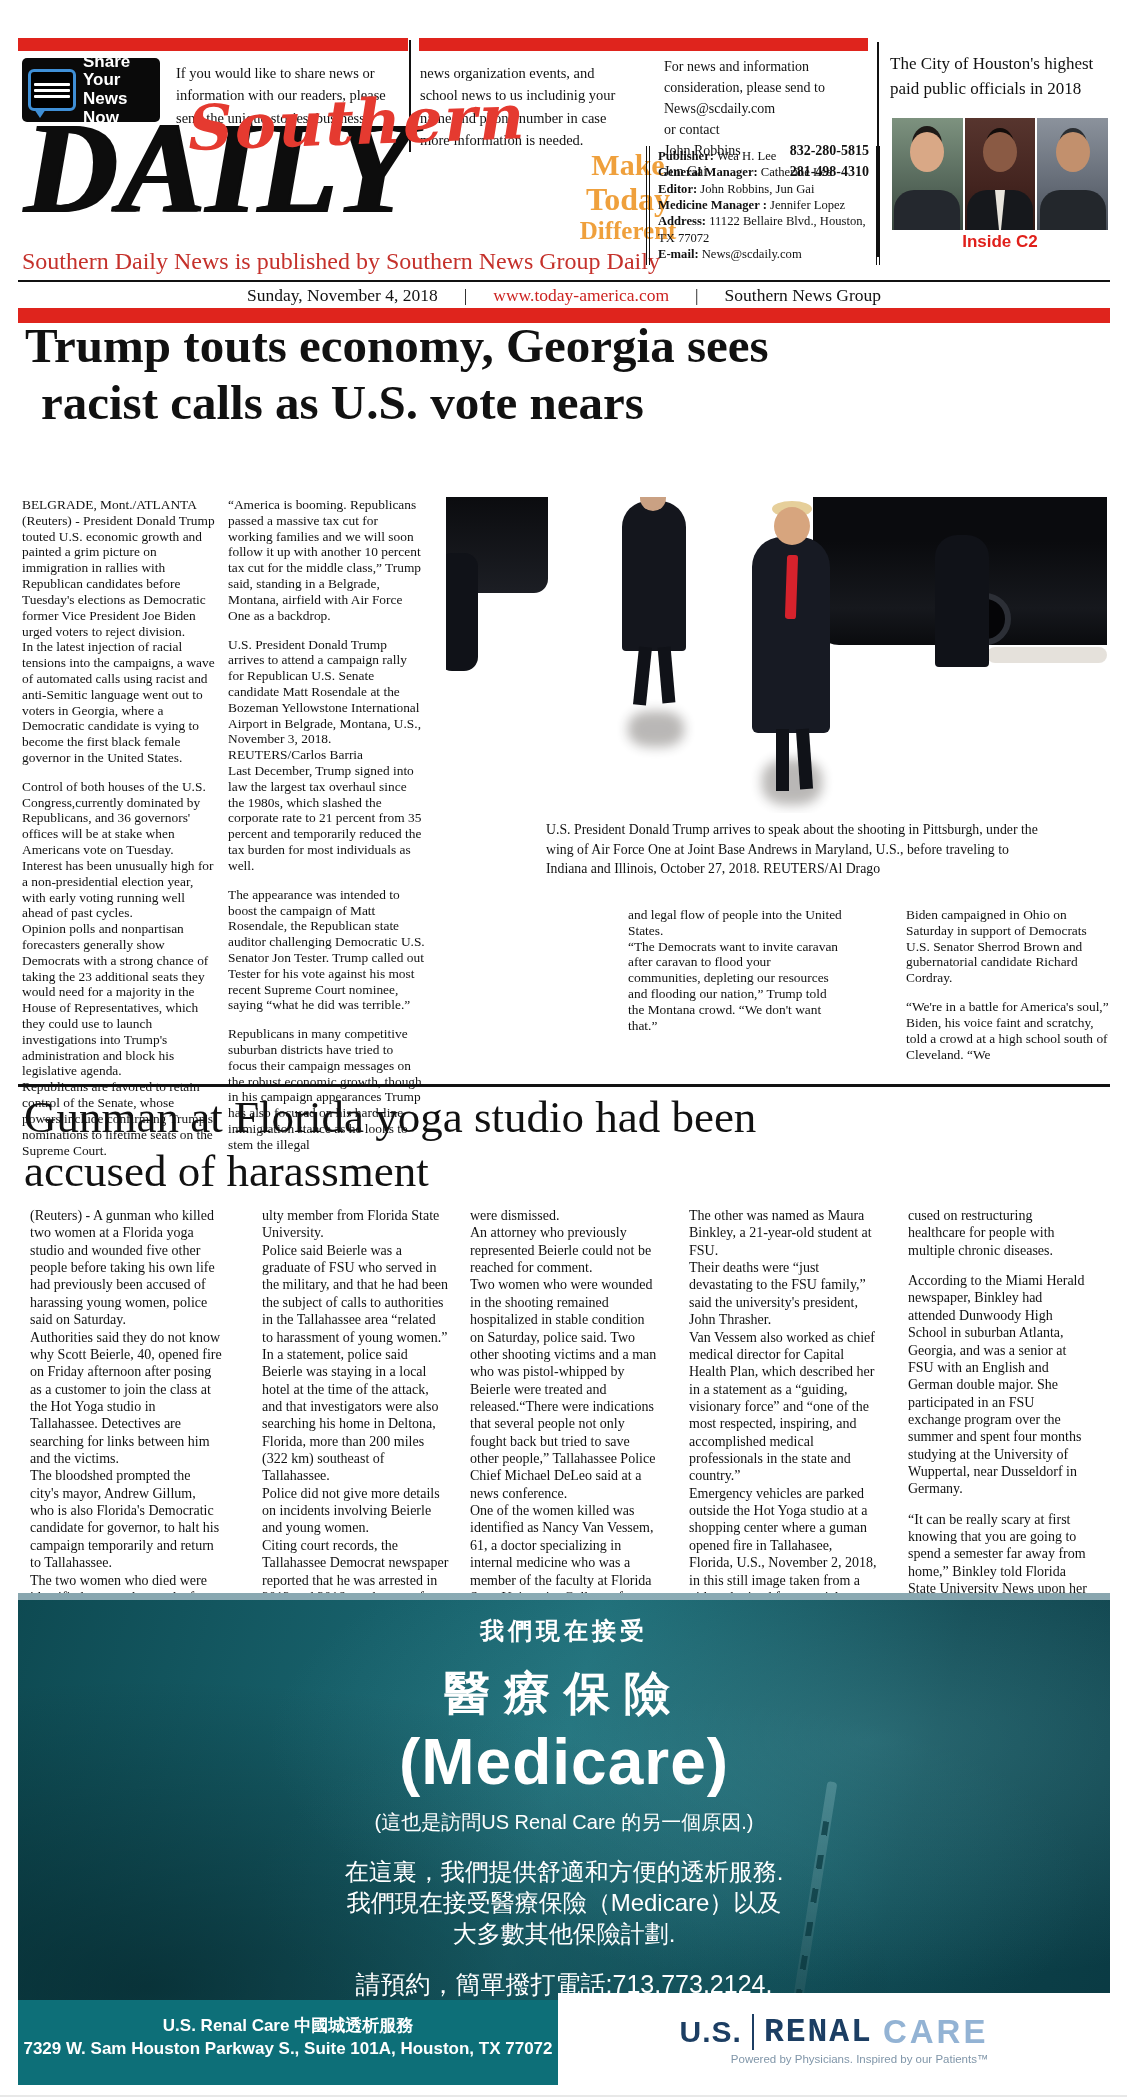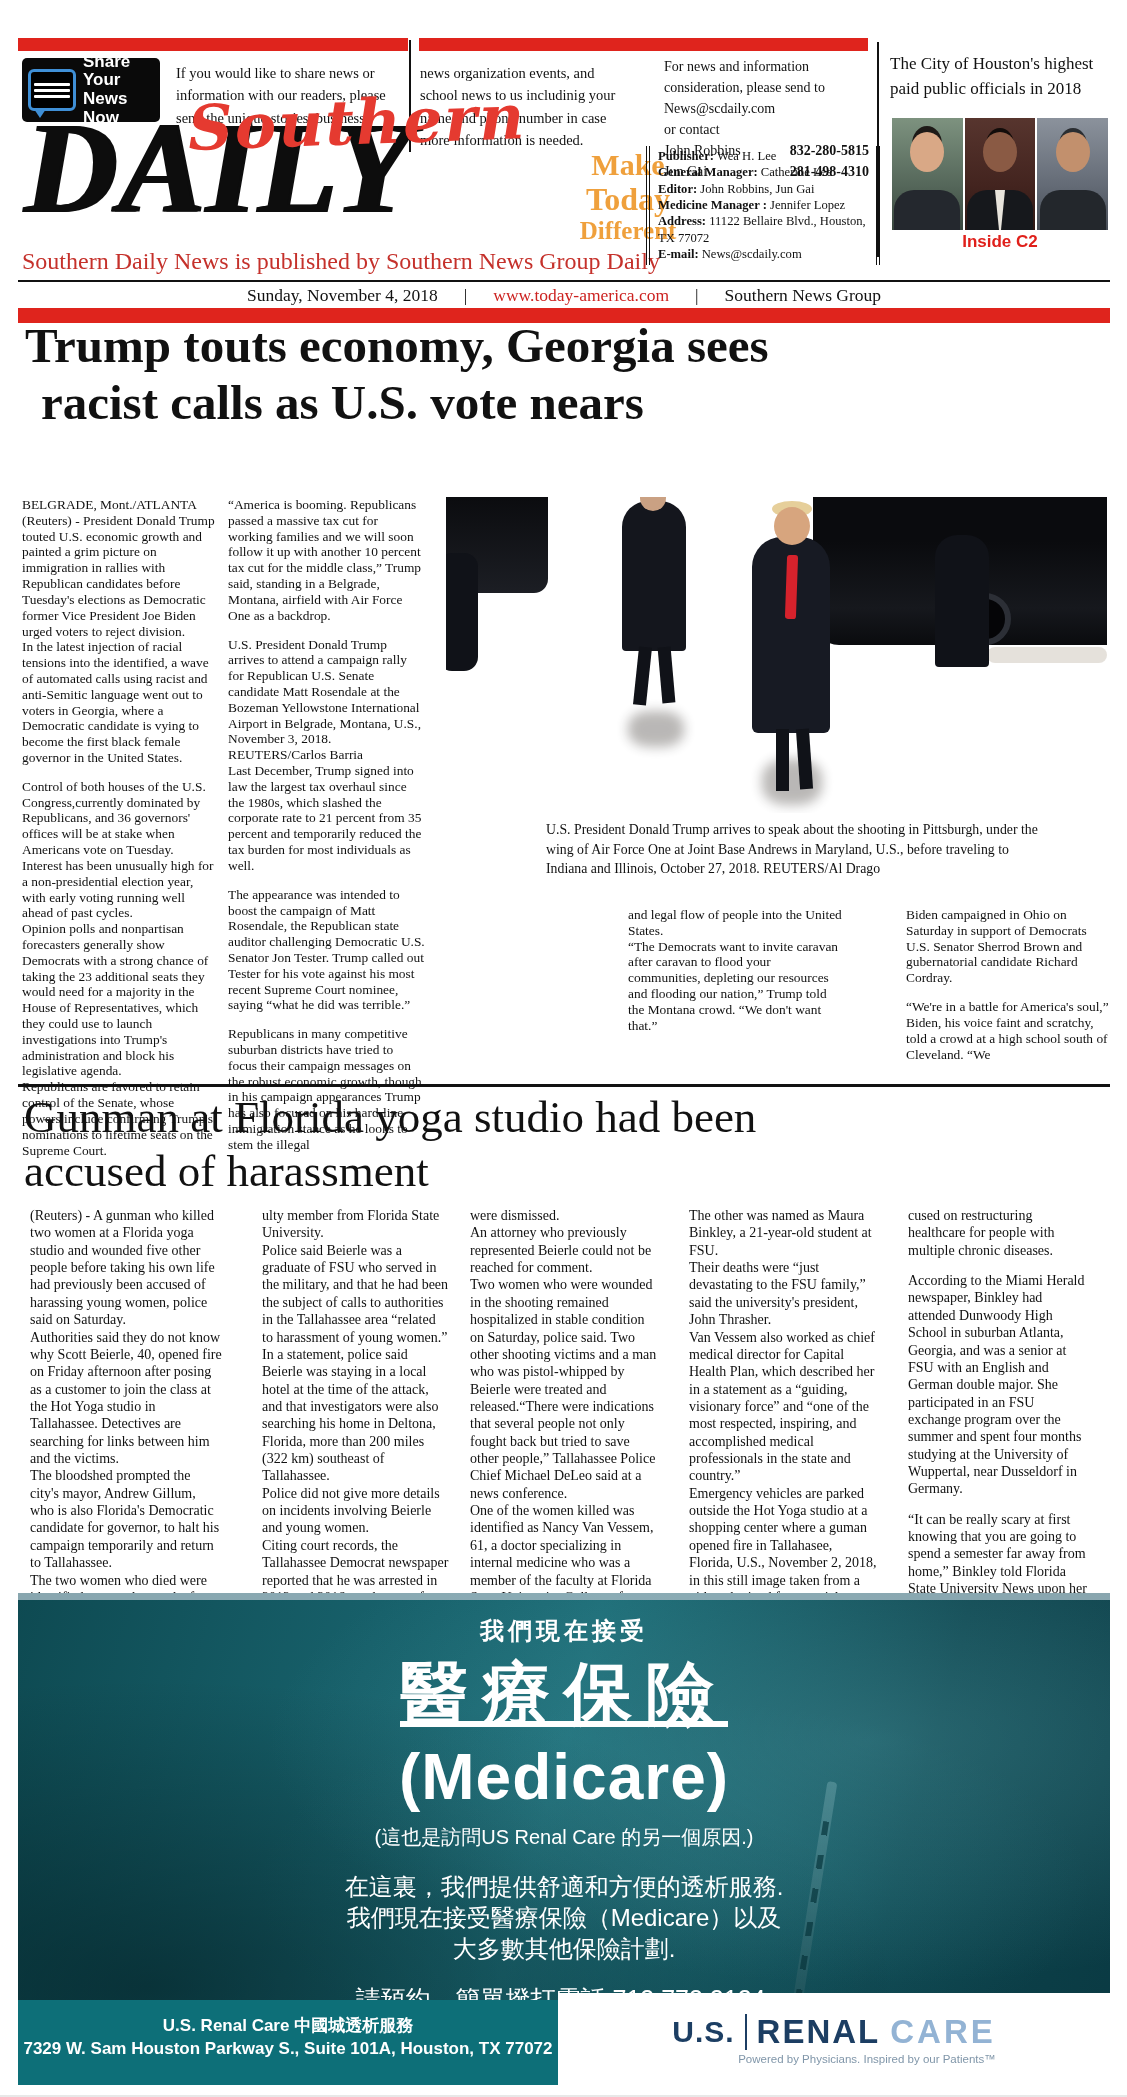--- a/index.html
+++ b/index.html
@@ -124,36 +124,36 @@
         radial-gradient(ellipse at 12% 80%, rgba(0,20,24,0.55), transparent 55%),
         radial-gradient(ellipse at 60% 60%, rgba(48,140,152,0.30), transparent 45%),
         linear-gradient(105deg,#0e4a52 0%,#17606a 30%,#1b6b75 48%,#0d434c 78%,#0a3a43 100%);}
   .ad-topstrip{position:absolute;left:0;top:0;width:100%;height:7px;background:#9db6bf;opacity:.85;}
   .syringe{position:absolute;left:72%;top:38%;width:10px;height:300px;background:linear-gradient(180deg,rgba(180,220,225,.5),rgba(30,70,75,.7));
            transform:rotate(9deg);border-radius:4px;opacity:.5;}
   .syringe:after{content:"";position:absolute;left:2px;top:40px;width:6px;height:200px;
            background:repeating-linear-gradient(180deg,#0b2e33 0 14px,transparent 14px 34px);}
   .ad-text{position:absolute;left:0;top:22px;width:100%;text-align:center;color:#fff;font-family:"Liberation Sans",sans-serif;}
   .ad-accept{margin:0;font-size:24px;font-weight:bold;letter-spacing:4px;}
-  .ad-title-cn{margin:2px 0 0;font-size:68px;font-weight:bold;letter-spacing:14px;text-decoration:underline;}
+  .ad-title-cn{margin:16px 0 0;font-size:46px;font-weight:bold;letter-spacing:14px;}
   .ad-title-en{margin:0;font-size:64px;font-weight:bold;letter-spacing:1px;}
   .ad-sub{margin:10px 0 0;font-size:20px;}
   .ad-body{margin:20px 0 0;font-size:24px;line-height:1.3;}
   .ad-cta{margin:18px 0 0;font-size:25px;line-height:1.3;}
   .ad-footer-bar{position:absolute;left:0;bottom:0;width:100%;height:85px;background:#0d6f78;
                  color:#fff;font-family:"Liberation Sans",sans-serif;}
   .ad-footer-inner{width:540px;text-align:center;padding-top:12px;}
   .ad-footer-inner p{margin:2px 0;font-size:17px;font-weight:bold;}
   .logo-box{position:absolute;right:0;bottom:0;width:552px;height:92px;background:#ffffff;
             display:flex;align-items:center;justify-content:center;}
   .logo-inner{display:inline-block;text-align:right;}
   .logo-row{display:flex;align-items:center;gap:10px;font-family:"Liberation Sans",sans-serif;}
   .lg-us{font-size:30px;font-weight:bold;color:#1c3e63;letter-spacing:1px;}
   .lg-sep{width:2px;height:36px;background:#1c3e63;}
-  .lg-renal{font-size:33px;font-weight:bold;color:#1c3e63;letter-spacing:2px;}
+  .lg-renal{font-size:33px;font-weight:bold;color:#1c3e63;letter-spacing:2px;font-family:Liberation Mono, monospace;}
   .lg-care{font-size:33px;font-weight:bold;color:#93b3d4;letter-spacing:3px;}
   .lg-tag{margin:2px 0 0;font-family:"Liberation Sans",sans-serif;font-size:11.5px;color:#8096a9;}
 </style>
 </head>
 <body>
 
 <div id="page">
 
   <div class="bar-red seg-a"></div>
   <div class="bar-red seg-b"></div>
@@ -234,21 +234,21 @@
   </div>
   <div class="bar-red thick"></div>
 
   <h1 class="hl1">
     <span>Trump touts economy, Georgia sees</span><br>
     <span class="ind">racist calls as U.S. vote nears</span>
   </h1>
 
   <div class="col a1c1">
     <p>BELGRADE, Mont./ATLANTA (Reuters) - President Donald Trump touted U.S. economic growth and painted a grim picture on immigration in rallies with Republican candidates before Tuesday's elections as Democratic former Vice President Joe Biden urged voters to reject division.</p>
-    <p>In the latest injection of racial tensions into the identified, a wave of automated calls using racist and anti-Semitic language went out to voters in Georgia, where a Democratic candidate is vying to become the first black female governor in the United States.</p>
+    <p>In the latest injection of racial tensions into the campaigns, a wave of automated calls using racist and anti-Semitic language went out to voters in Georgia, where a Democratic candidate is vying to become the first black female governor in the United States.</p>
     <p class="gap">Control of both houses of the U.S. Congress,currently dominated by Republicans, and 36 governors' offices will be at stake when Americans vote on Tuesday. Interest has been unusually high for a non-presidential election year, with early voting running well ahead of past cycles.</p>
     <p>Opinion polls and nonpartisan forecasters generally show Democrats with a strong chance of taking the 23 additional seats they would need for a majority in the House of Representatives, which they could use to launch investigations into Trump's administration and block his legislative agenda.</p>
     <p>Republicans are favored to retain control of the Senate, whose powers include confirming Trump's nominations to lifetime seats on the Supreme Court.</p>
   </div>
   <div class="col a1c2">
     <p>“America is booming. Republicans passed a massive tax cut for working families and we will soon follow it up with another 10 percent tax cut for the middle class,” Trump said, standing in a Belgrade, Montana, airfield with Air Force One as a backdrop.</p>
     <p class="gap">U.S. President Donald Trump arrives to attend a campaign rally for Republican U.S. Senate candidate Matt Rosendale at the Bozeman Yellowstone International Airport in Belgrade, Montana, U.S., November 3, 2018. REUTERS/Carlos Barria</p>
     <p>Last December, Trump signed into law the largest tax overhaul since the 1980s, which slashed the corporate rate to 21 percent from 35 percent and temporarily reduced the tax burden for most individuals as well.</p>
     <p class="gap">The appearance was intended to boost the campaign of Matt Rosendale, the Republican state auditor challenging Democratic U.S. Senator Jon Tester. Trump called out Tester for his vote against his most recent Supreme Court nominee, saying “what he did was terrible.”</p>
     <p class="gap">Republicans in many competitive suburban districts have tried to focus their campaign messages on the robust economic growth, though in his campaign appearances Trump has also focused on his hard-line immigration stance as he looks    to stem the illegal</p>

